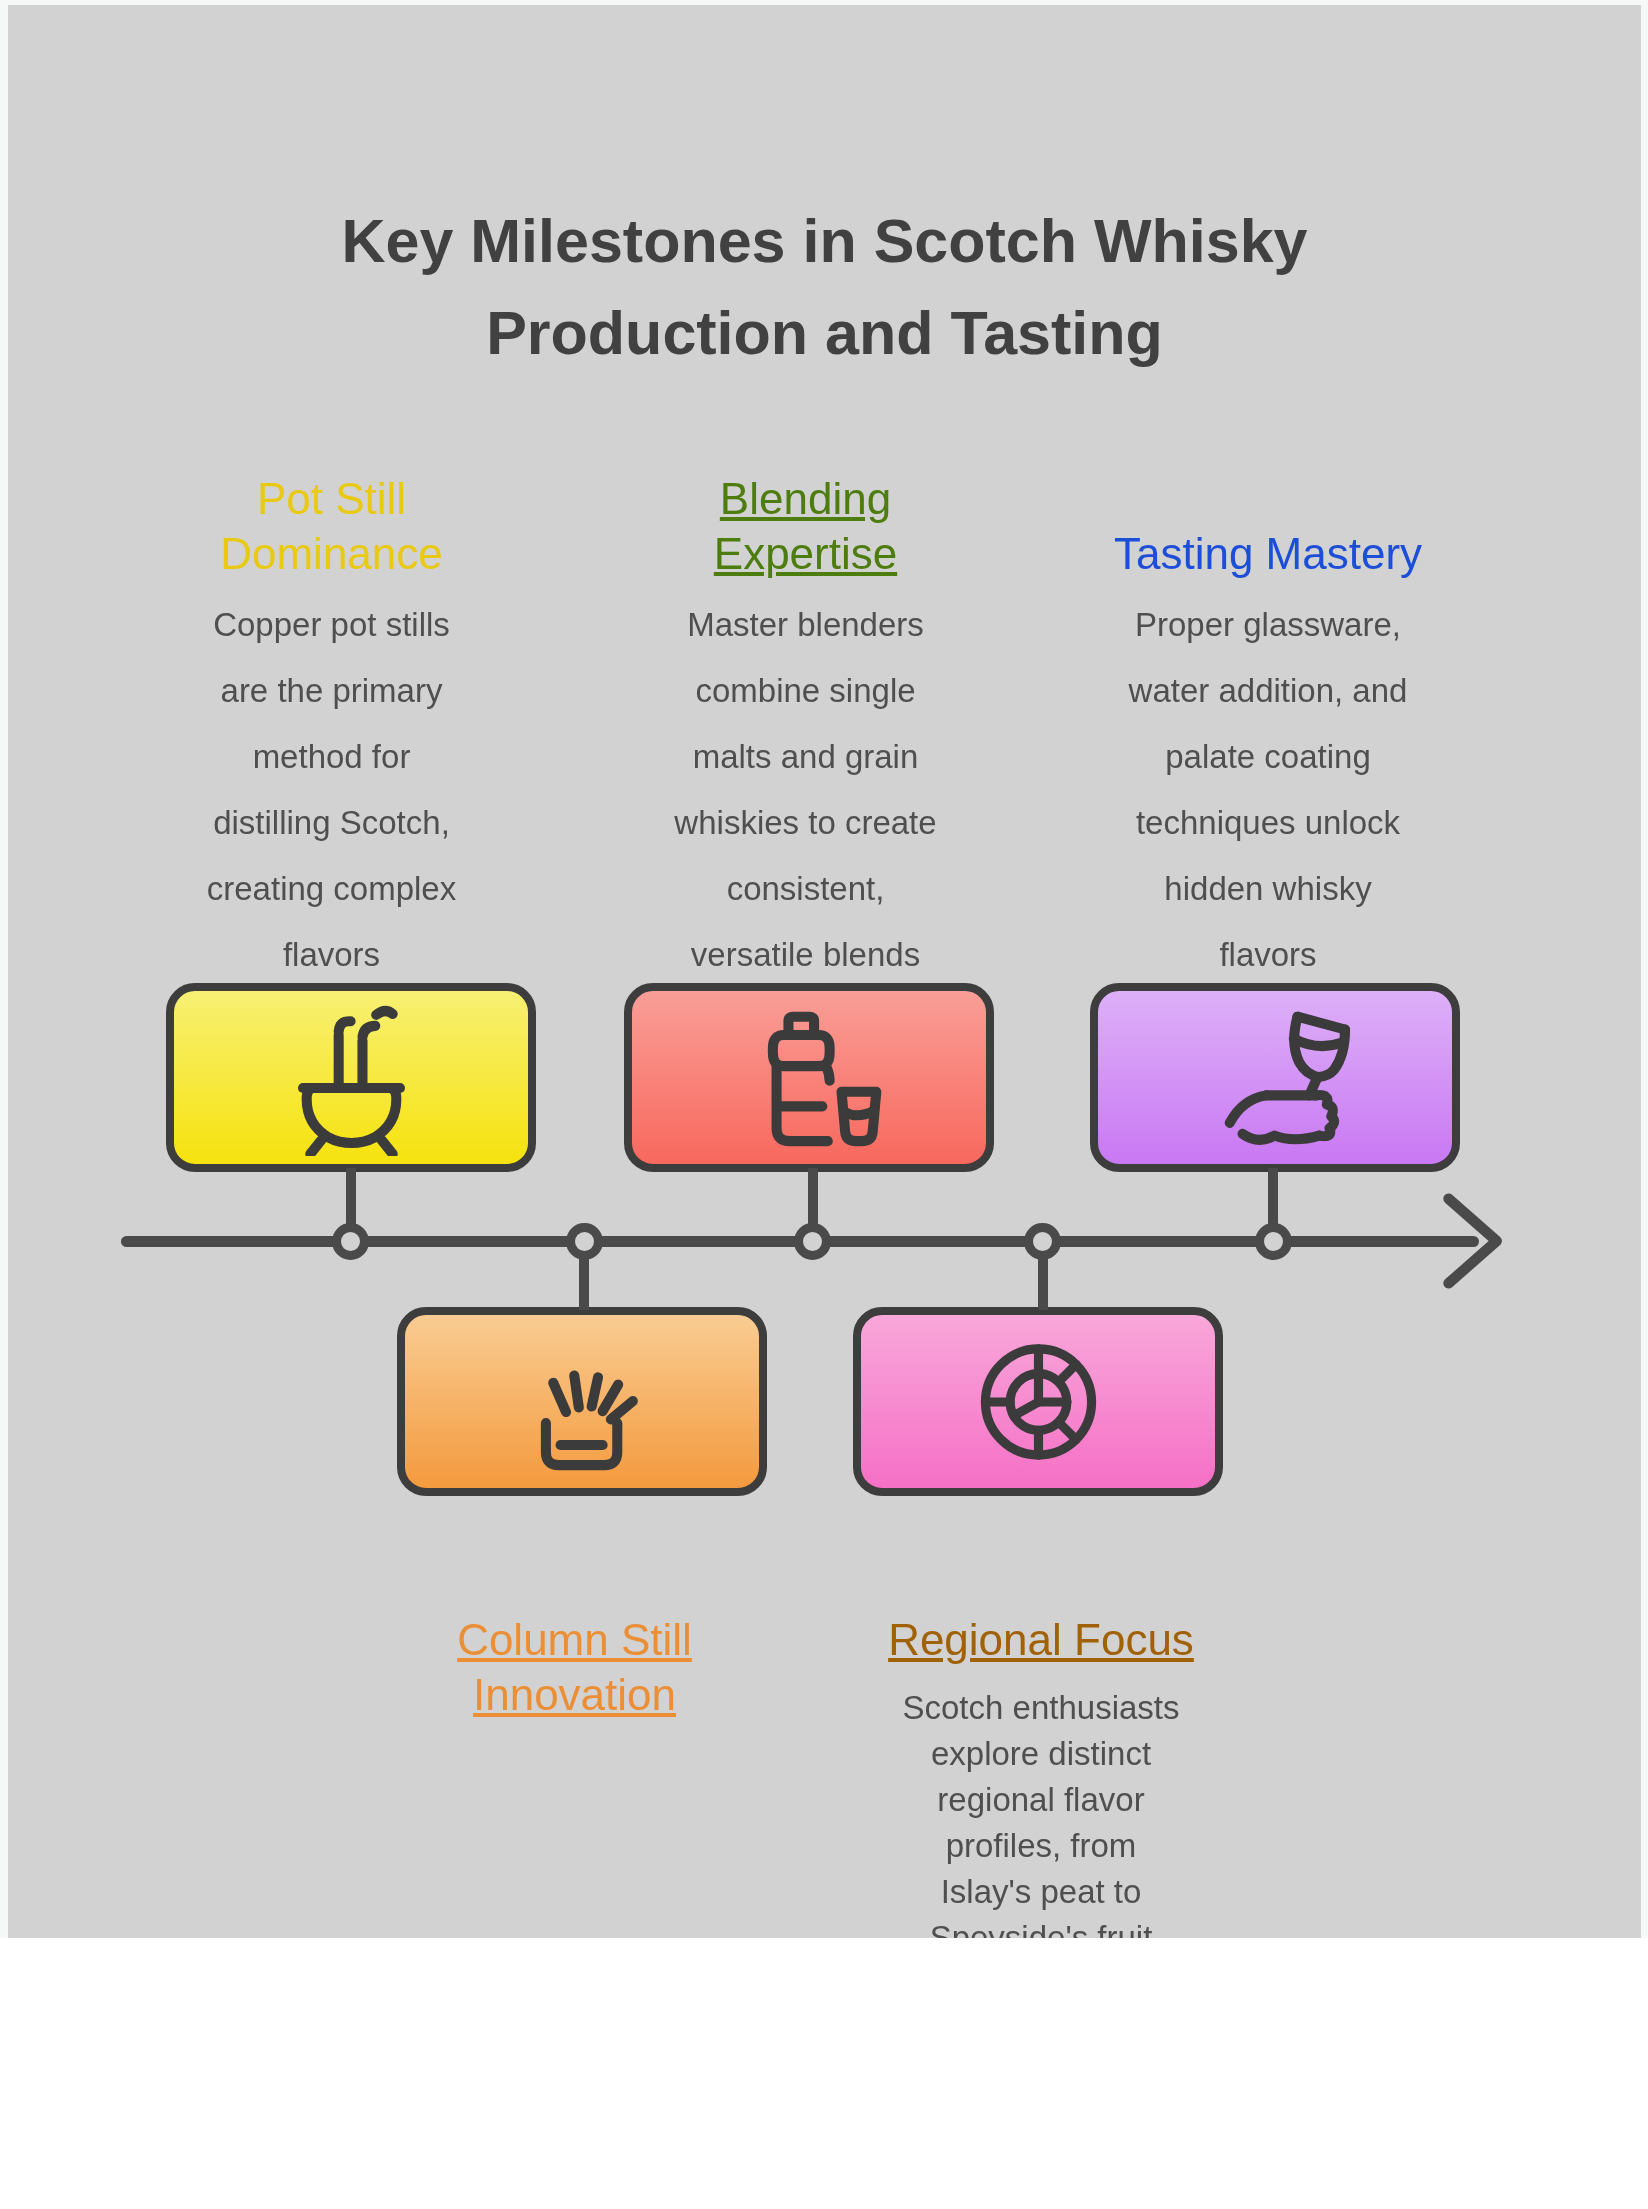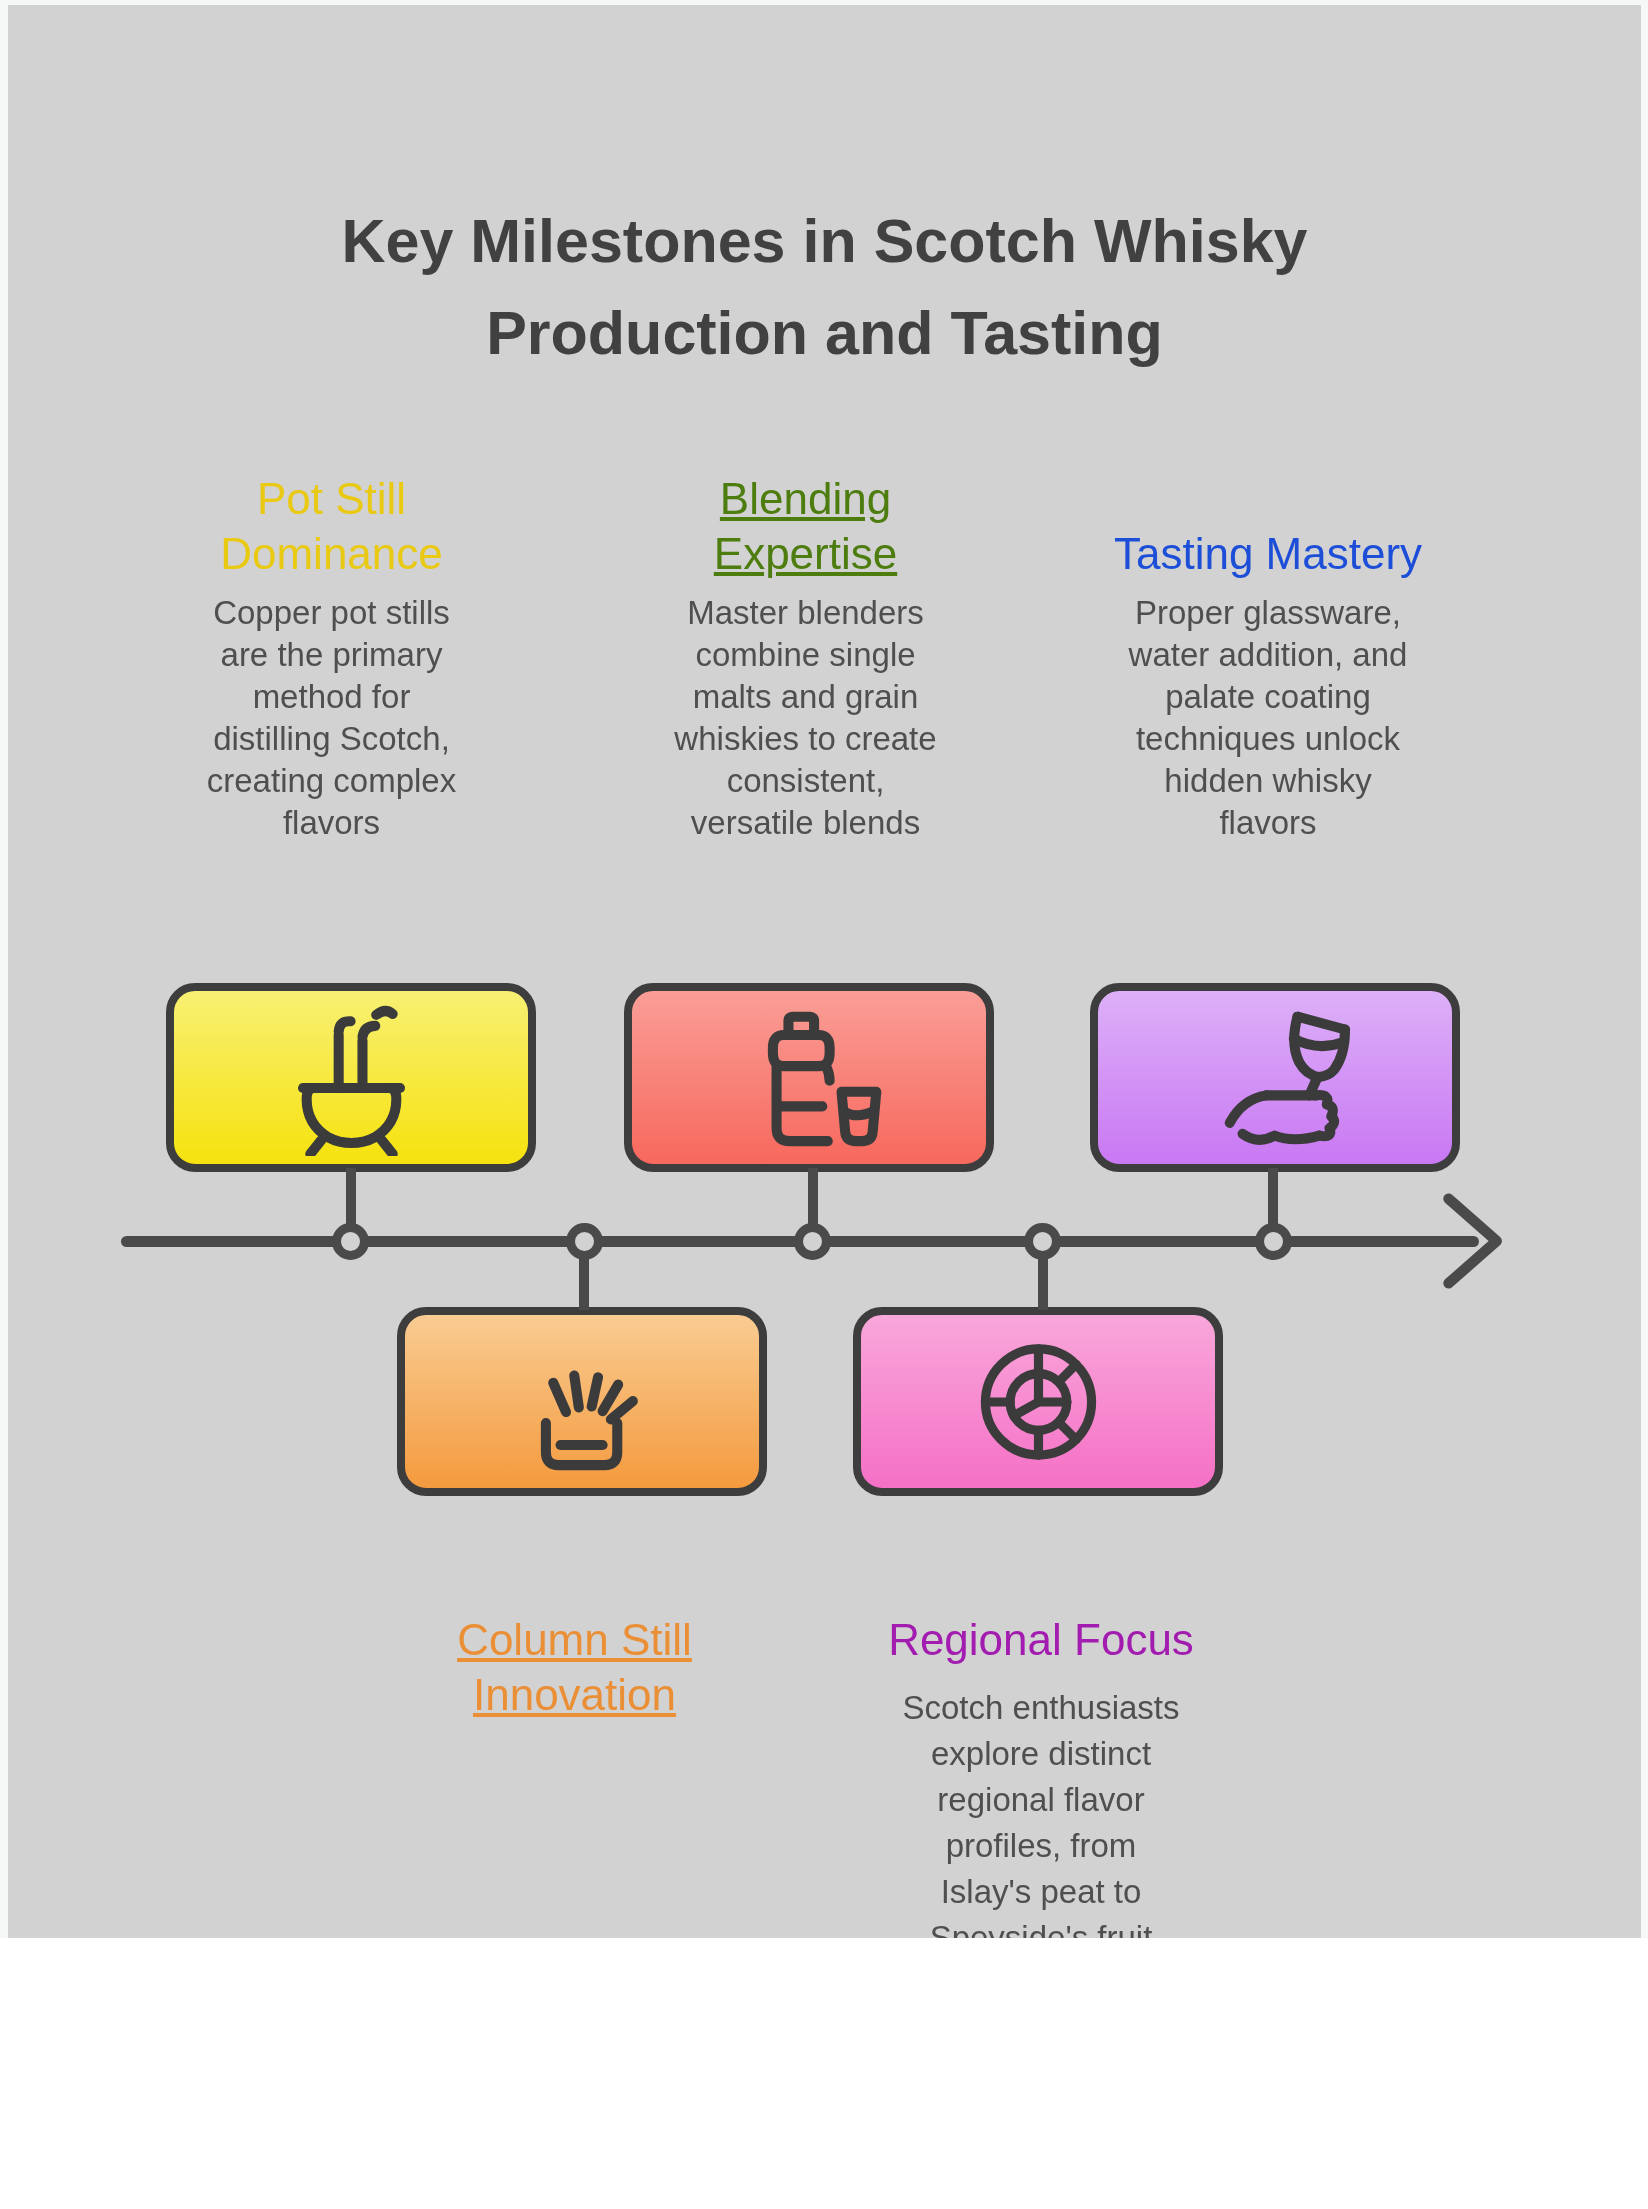--- a/index.html
+++ b/index.html
@@ -5,21 +5,21 @@
   html,body{margin:0;padding:0;background:#ffffff;}
   .page{position:relative;width:1649px;height:1938px;background:#f6f8f8;
         font-family:"Liberation Sans",sans-serif;overflow:hidden;}
   .canvas{position:absolute;left:7.7px;top:4.8px;width:1633px;height:2036px;background:#d2d2d2;}
   .footer-bar{position:absolute;left:0;top:2041px;width:1649px;height:169px;background:#1a1a1a;}
   .title{position:absolute;top:195px;left:0;width:1649px;text-align:center;
          font-size:61px;font-weight:700;color:#414141;line-height:92px;white-space:pre-line;}
   
   .th{position:absolute;top:460px;height:121px;display:flex;align-items:flex-end;justify-content:center;text-align:center;}
   .th span{font-size:44px;line-height:55px;white-space:pre-line;}
-  .tb{position:absolute;top:592px;text-align:center;font-size:33px;line-height:42px;color:#4f4f4f;white-space:pre-line;}
+  .tb{position:absolute;top:592px;text-align:center;font-size:33px;line-height:66px;color:#4f4f4f;white-space:pre-line;}
   
   .bcol{position:absolute;top:1612px;text-align:center;}
   .bh{font-size:44px;line-height:55px;white-space:pre-line;}
   .bb{margin-top:18px;font-size:33px;line-height:46px;color:#4f4f4f;white-space:pre-line;}
   
   .box{position:absolute;width:370px;height:189px;border:8.6px solid #3d3d3d;border-radius:29px;
        box-sizing:border-box;display:flex;align-items:center;justify-content:center;}
   
   .tl-line{position:absolute;left:121px;top:1236px;width:1358px;height:10.6px;background:#4a4a4a;border-radius:5.8px;}
   .conn{position:absolute;width:9.6px;background:#4a4a4a;}
@@ -158,21 +158,21 @@
   <div class="node" style="left:566px;top:1223px"></div>
   <div class="node" style="left:794px;top:1223px"></div>
   <div class="node" style="left:1024px;top:1223px"></div>
   <div class="node" style="left:1255px;top:1223px"></div>
 
   <div class="bcol" style="left:411px;width:327px">
     <div class="bh hcolor" style="color: rgb(234, 143, 53); text-decoration: underline;">Column Still
 Innovation</div>
   </div>
   <div class="bcol" style="left:868px;width:346px">
-    <div class="bh hcolor" style="color: #a21caf;">Regional Focus</div>
+    <div class="bh hcolor" style="color: #a16207; text-decoration: underline;">Regional Focus</div>
     <div class="bb">Scotch enthusiasts
 explore distinct
 regional flavor
 profiles, from
 Islay's peat to
 Speyside's fruit</div>
   </div>
 </div>
 
 

